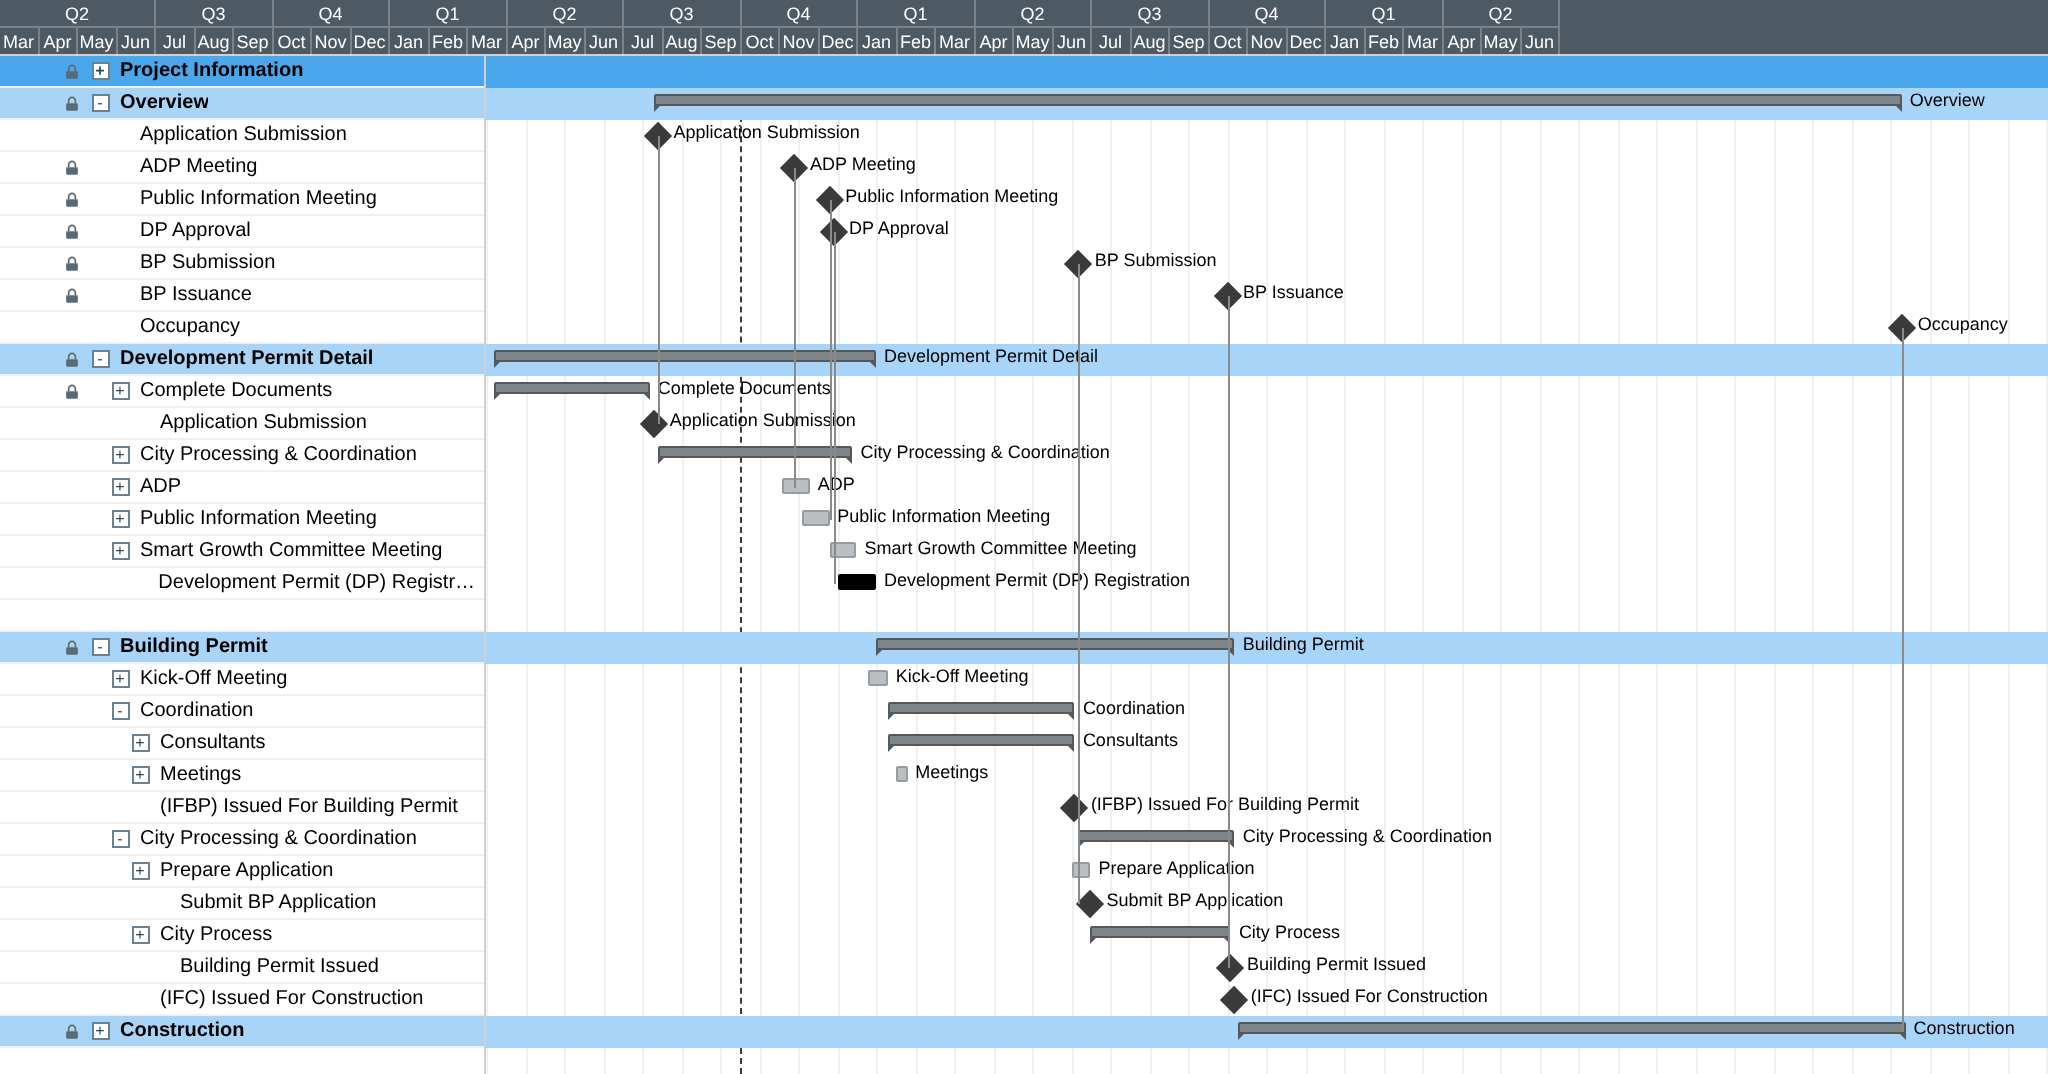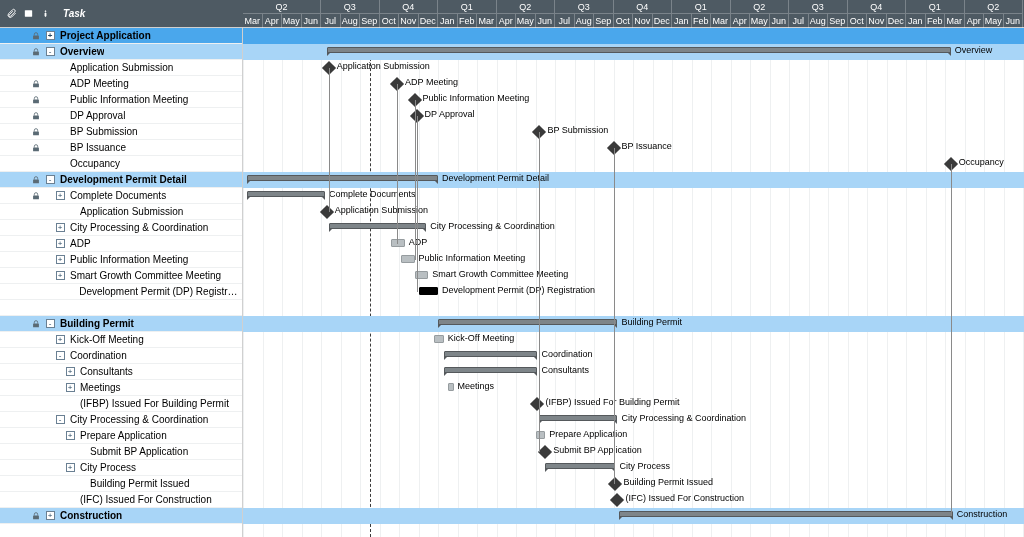--- a/index.html
+++ b/index.html
@@ -41,39 +41,20 @@
   .bar.dark { background: #000; border-color:#000; }
   .milestone { position: absolute; top: 3px; width: 10px; height: 10px; transform: translateX(-5px) rotate(45deg); background: #3a3a3a; }
   .bar-label, .ms-label { position: absolute; top: 1px; font-size: 9px; color: #000; white-space: nowrap; }
   .dep-line-v { position:absolute; width:0; border-left:1px solid #8a8a8a; }
 </style>
 </head>
 <body>
 
 <div class="app">
   <div class="header">
-    <div class="header-left">
-      <span class="hicon">
-          <svg width="11" height="11" viewBox="0 0 24 24" fill="none" stroke="#fff" stroke-width="2">
-            <path d="M21 11l-8.5 8.5a5 5 0 01-7-7L14 4a3.5 3.5 0 015 5l-9 9a2 2 0 01-3-3l8-8"></path>
-          </svg>
-        </span>
-      <span class="hicon">
-          <svg width="11" height="11" viewBox="0 0 24 24" fill="#fff">
-            <rect x="4" y="5" width="16" height="14" rx="1" fill="#fff"></rect>
-          </svg>
-        </span>
-      <span class="hicon">
-          <svg width="11" height="11" viewBox="0 0 24 24" fill="none" stroke="#fff" stroke-width="2">
-            <circle cx="12" cy="7" r="1" fill="#fff"></circle>
-            <path d="M11 11h2v7h-2z" fill="#fff"></path>
-          </svg>
-        </span>
-      <span class="header-title">Task</span>
-    </div>
     <div class="header-timeline" id="header-timeline">
       <div class="quarters" id="quarters">
           <div class="qcell" style="width: 78px;">Q2</div>
           <div class="qcell" style="width: 58.5px;">Q3</div>
           <div class="qcell" style="width: 58.5px;">Q4</div>
           <div class="qcell" style="width: 58.5px;">Q1</div>
           <div class="qcell" style="width: 58.5px;">Q2</div>
           <div class="qcell" style="width: 58.5px;">Q3</div>
           <div class="qcell" style="width: 58.5px;">Q4</div>
           <div class="qcell" style="width: 58.5px;">Q1</div>
@@ -135,21 +116,21 @@
               <svg width="10" height="10" viewBox="0 0 24 24" fill="#5a6a74">
                 <rect x="5" y="11" width="14" height="9" rx="1"></rect>
                 <path d="M8 11V8a4 4 0 018 0v3" fill="none" stroke="#5a6a74" stroke-width="2"></path>
               </svg>
             </span>
           </div>
           <span class="indent" style="width: 0px;"></span>
           <div class="exp-col">
             <div class="exp-box">+</div>
           </div>
-          <div class="task-label" style="font-weight: bold;">Project Application</div>
+          <div class="task-label" style="font-weight: bold;">Project Information</div>
         </div>
         <div class="row section">
           <div class="lock-col">
             <span class="lock-icon">
               <svg width="10" height="10" viewBox="0 0 24 24" fill="#5a6a74">
                 <rect x="5" y="11" width="14" height="9" rx="1"></rect>
                 <path d="M8 11V8a4 4 0 018 0v3" fill="none" stroke="#5a6a74" stroke-width="2"></path>
               </svg>
             </span>
           </div>

